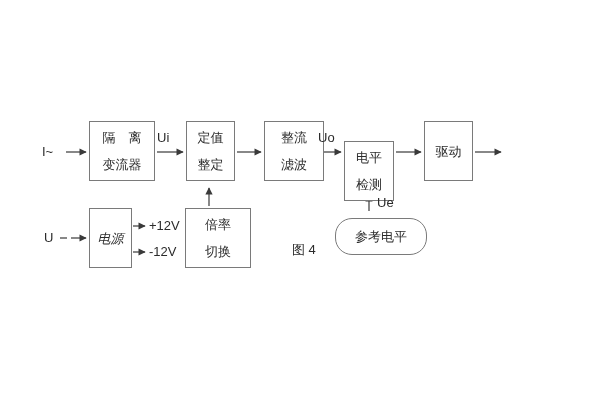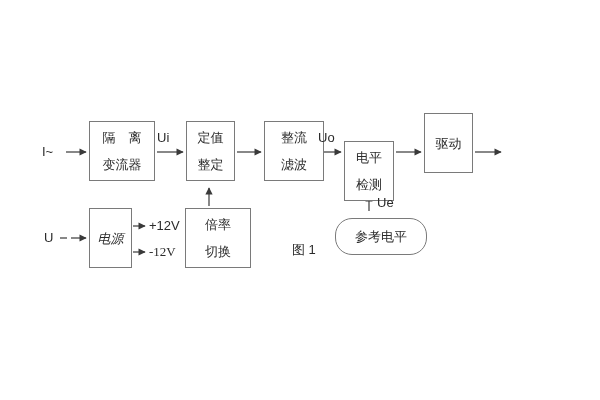--- a/index.html
+++ b/index.html
@@ -43,33 +43,33 @@
     font-size:13px;
     line-height:1;
     color:var(--text);
     white-space:nowrap;
   }
   
   .b-iso    {left:89px;  top:121px; width:66px; height:60px;}
   .b-set    {left:186px; top:121px; width:49px; height:60px;}
   .b-rect   {left:264px; top:121px; width:60px; height:60px;}
   .b-level  {left:344px; top:121px; width:50px; height:60px;margin-top:20px;}
-  .b-drive  {left:424px; top:113px; width:49px; height:60px;}
+  .b-drive  {left:424px; top:121px; width:49px; height:60px;}
   .b-relay  {left:504px; top:121px; width:63px; height:60px;}
   .b-power  {left:89px;  top:208px; width:43px; height:60px;font-style:italic;}
   .b-ratio  {left:185px; top:208px; width:66px; height:60px;}
   .b-ref    {left:335px; top:218px; width:92px; height:37px;border-radius:17px;}
   
   .l-iin  {left:42px;  top:145px;}
   .l-uin  {left:44px;  top:231px;}
   .l-ui   {left:157px; top:131px;}
   .l-uo   {left:318px; top:131px;}
   .l-ue   {left:377px; top:196px;}
   .l-p12  {left:149px; top:219px;}
-  .l-m12  {left:149px; top:245px;font-family:Liberation Serif, serif;}
+  .l-m12  {left:149px; top:245px;}
   .l-cap  {left:292px; top:243px;}
 </style>
 </head>
 <body>
 
 <div class="canvas">
 
   <svg class="arrow-layer" width="600" height="400" viewBox="0 0 600 400" xmlns="http://www.w3.org/2000/svg">
     <defs>
       <marker id="ah" viewBox="0 0 10 10" refX="9" refY="5" markerWidth="7.5" markerHeight="6" orient="auto">
@@ -130,15 +130,15 @@
     <span>参考电平</span>
   </div>
 
   <span class="lbl l-iin">I~</span>
   <span class="lbl l-uin">U</span>
   <span class="lbl l-ui">Ui</span>
   <span class="lbl l-uo">Uo</span>
   <span class="lbl l-ue">Ue</span>
   <span class="lbl l-p12">+12V</span>
   <span class="lbl l-m12">-12V</span>
-  <span class="lbl l-cap">图 1</span>
+  <span class="lbl l-cap">图 4</span>
 
 </div>
 
 </body></html>

